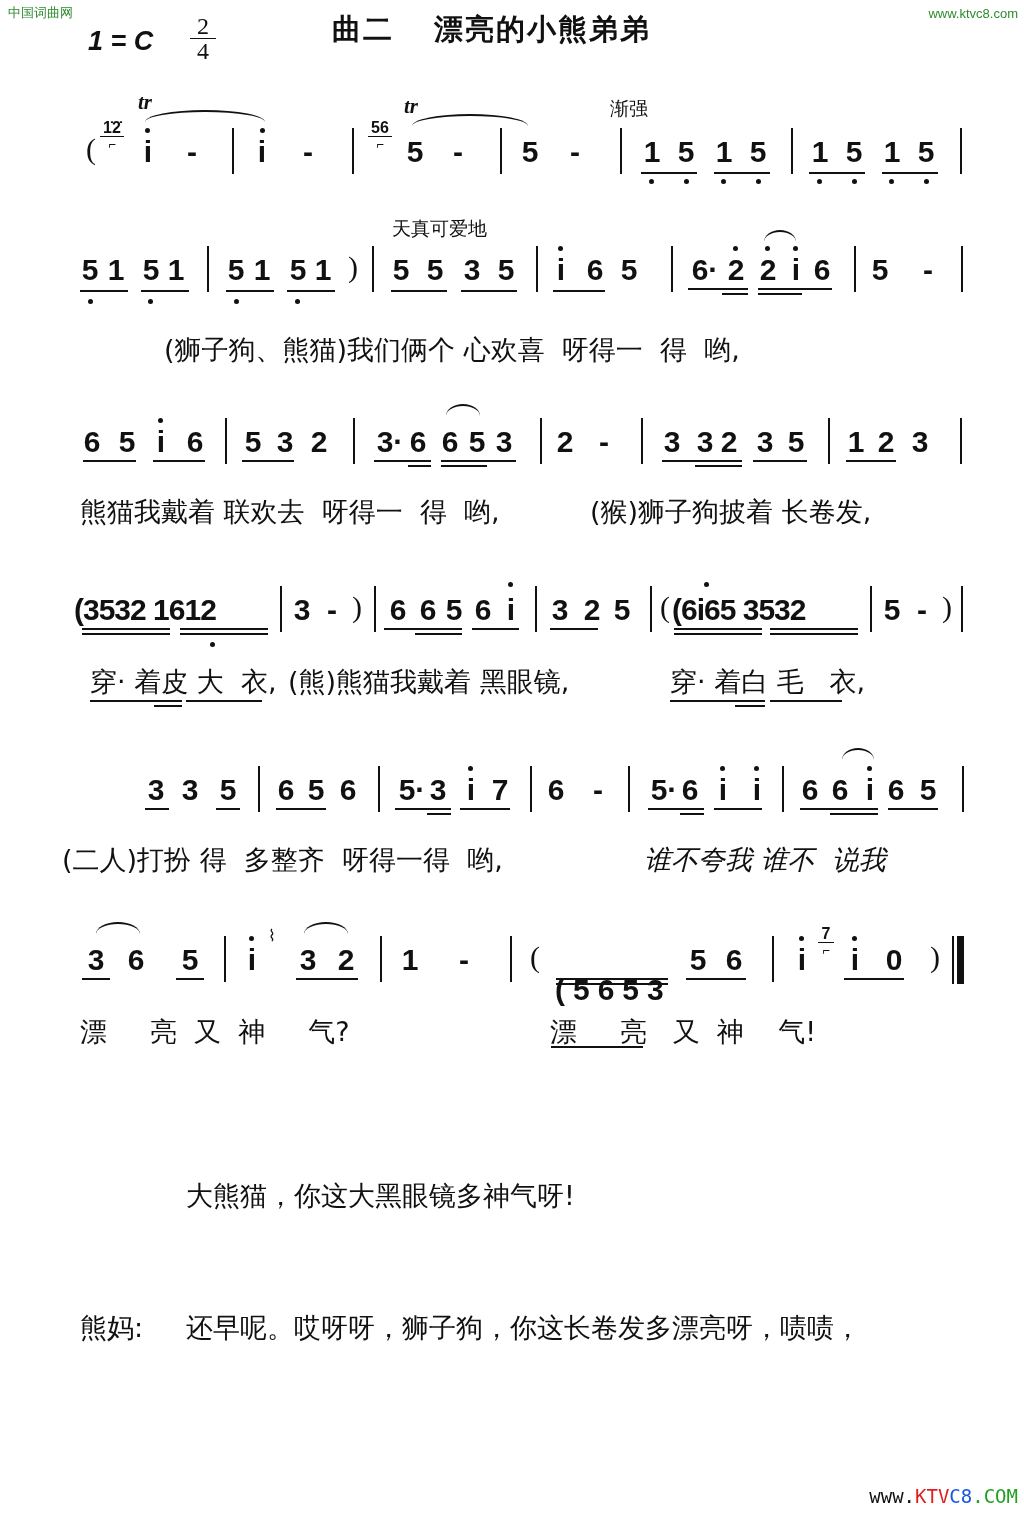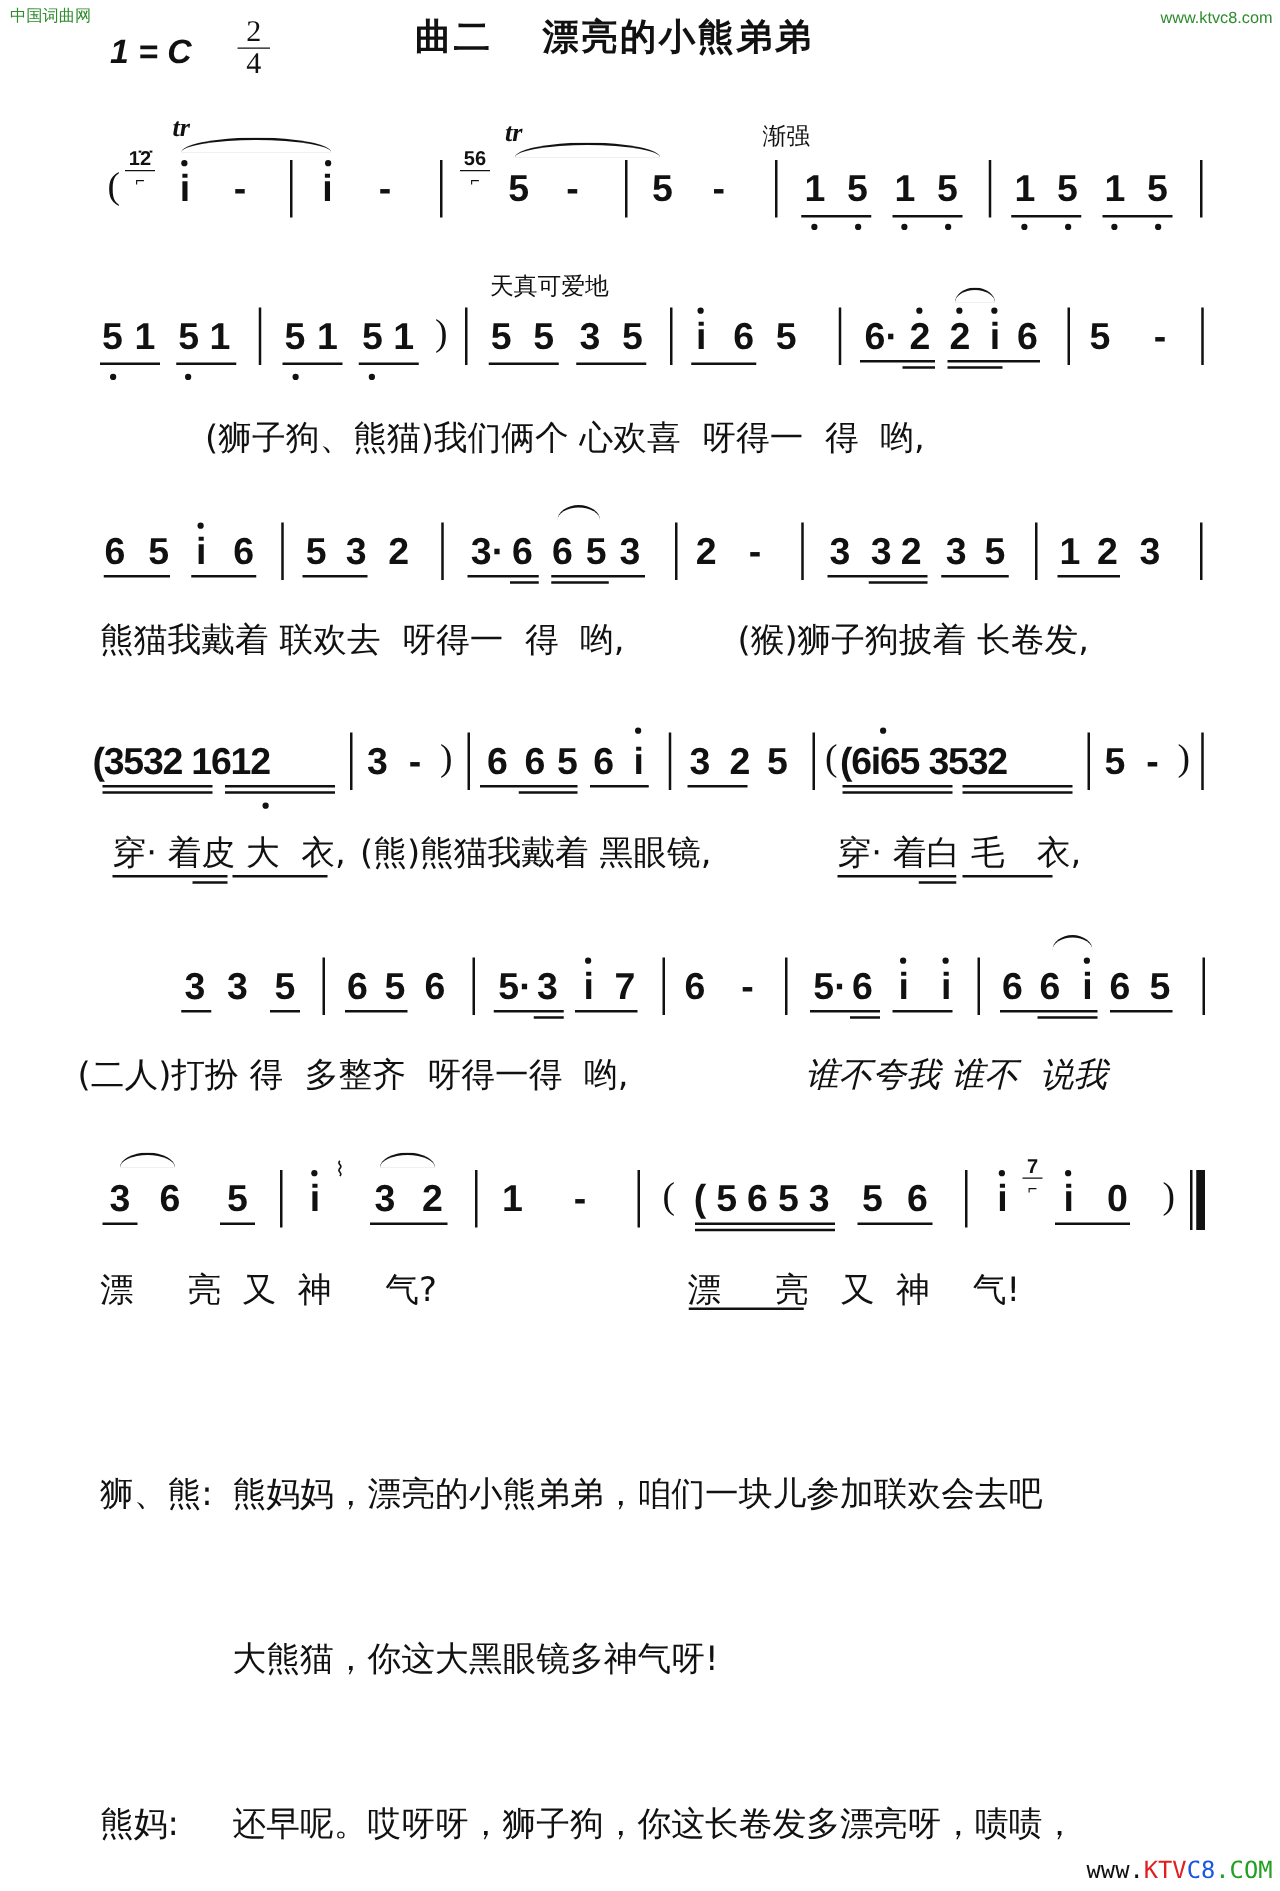--- a/index.html
+++ b/index.html
@@ -318,21 +318,21 @@
   <span class="annot" style="left:268px;top:-16px;font-size:16px;">⌇</span>
   <div class="slur" style="left:304px;top:-20px;width:44px;"></div>
   <span class="tok" style="left:298px;width:20px;">3</span>
   <span class="tok" style="left:336px;width:20px;">2</span>
   <span class="ul" style="left:296px;top:36px;width:62px;"></span>
   <span class="bar" style="left:380px;"></span>
   <span class="tok" style="left:400px;width:20px;">1</span>
   <span class="tok" style="left:454px;width:20px;">-</span>
   <span class="bar" style="left:510px;"></span>
   <span class="paren" style="left:530px;">(</span>
-  <span class="tok" style="left:555px;width:110px;text-align:right;letter-spacing:8px;">(5653</span>
+  <span class="tok" style="left:555px;width:110px;text-align:right;letter-spacing:8px;margin-top:30px;">(5653</span>
   <span class="tok" style="left:688px;width:20px;">5</span>
   <span class="tok" style="left:724px;width:20px;">6</span>
   <span class="ul" style="left:556px;top:36px;width:112px;"></span>
   <span class="ul" style="left:556px;top:41px;width:112px;"></span>
   <span class="ul" style="left:686px;top:36px;width:60px;"></span>
   <span class="bar" style="left:772px;"></span>
   <span class="dotb" style="left:799px;top:-6px;"></span>
   <span class="tok" style="left:792px;width:20px;">i</span>
   <div class="grace" style="left:818px;top:-16px;width:16px;">
     <span class="g1">7</span>
@@ -344,21 +344,20 @@
   <span class="ul" style="left:844px;top:36px;width:60px;"></span>
   <span class="paren" style="left:930px;">)</span>
   <span class="dbar" style="left:952px;"></span>
   <span class="fbar" style="left:957px;"></span>
 </div>
 <div class="lyric" style="left:80px;top:1014px;">漂     亮  又  神     气?</div>
 <div class="lyric" style="left:550px;top:1014px;">漂     亮   又  神    气!</div>
 <span class="ul" style="left:551px;top:1046px;width:92px;"></span>
 
 <div class="dialog" style="top:1086px;">
-  <div><span class="spk">狮、熊:</span><span>熊妈妈，漂亮的小熊弟弟，咱们一块儿参加联欢会去吧</span></div>
   <div><span class="spk"></span><span>大熊猫，你这大黑眼镜多神气呀!</span></div>
   <div><span class="spk">熊妈:</span><span>还早呢。哎呀呀，狮子狗，你这长卷发多漂亮呀，啧啧，</span></div>
   
   
   
   
   
   
 </div>
 

